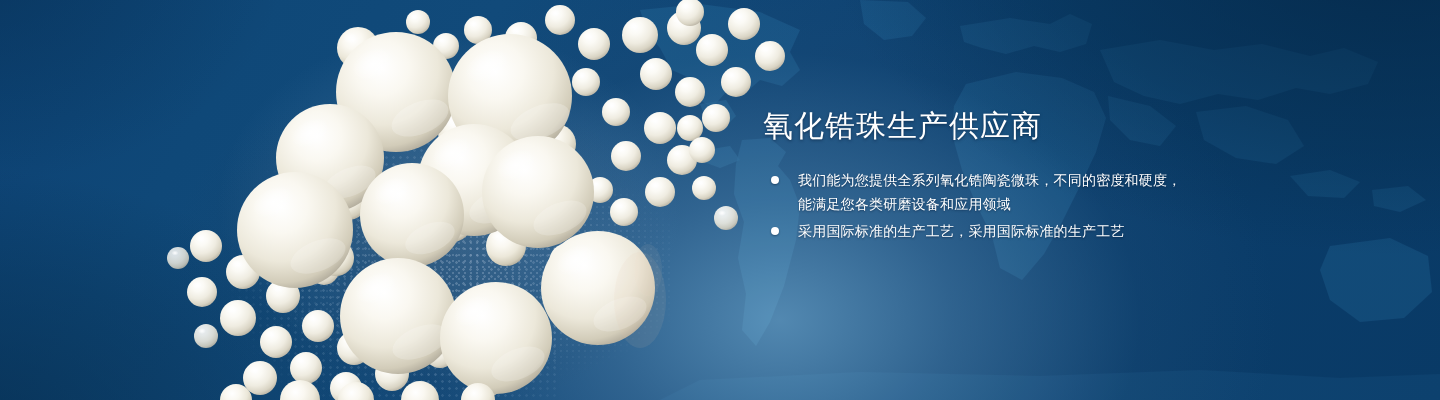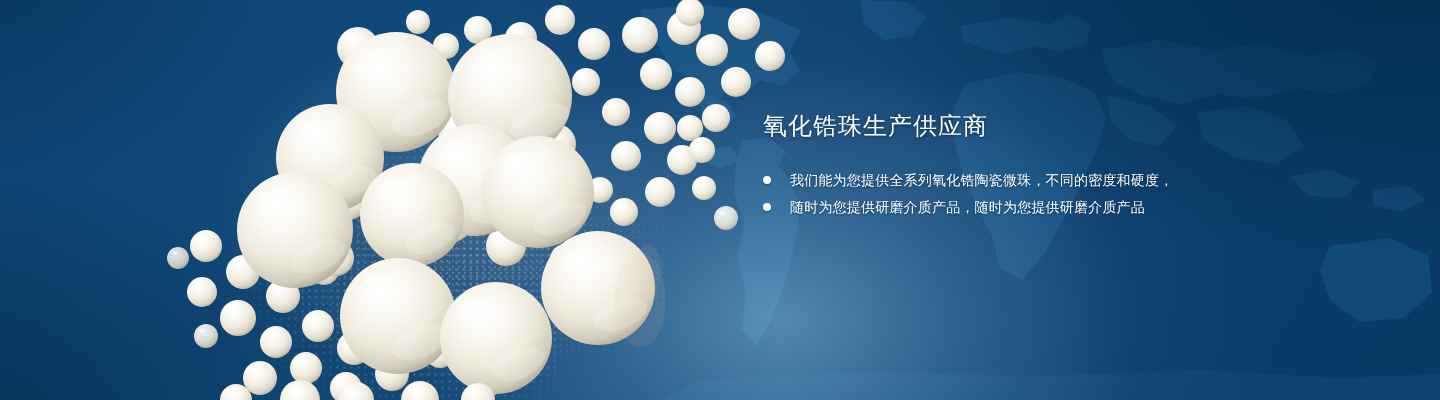--- a/index.html
+++ b/index.html
@@ -121,31 +121,31 @@
 
   
   .text-block {
     position: absolute;
     left: 763px;
     top: 106px;
     width: 560px;
   }
   .headline {
     color: #ffffff;
-    font-size: 24px;
+    font-size: 30px;
     font-weight: 400;
     letter-spacing: 1px;
     line-height: 40px;
     margin: 0 0 22px 0;
     text-shadow: 0 1px 3px rgba(0,20,45,0.55);
     white-space: nowrap;
   }
   .bullets {
     list-style: none;
-    margin: 0;
+    margin: 8px;
     padding: 0;
   }
   .bullet-item {
     position: relative;
     padding-left: 27px;
     color: #ffffff;
     font-size: 14px;
     line-height: 24px;
     margin-bottom: 3px;
     text-shadow: 0 1px 2px rgba(0,20,45,0.5);
@@ -514,24 +514,25 @@
 
   <div class="text-block">
 
     <h1 class="headline">氧化锆珠生产供应商</h1>
 
     <ul class="bullets">
 
       <li class="bullet-item">
         <span class="dot"></span>
         <span class="bullet-line">我们能为您提供全系列氧化锆陶瓷微珠，不同的密度和硬度，</span>
+        <span class="bullet-line">能满足您各类研磨设备和应用领域</span>
       </li>
 
 
       <li class="bullet-item">
         <span class="dot"></span>
-        <span class="bullet-line">随时为您提供研磨介质产品，随时为您提供研磨介质产品</span>
+        <span class="bullet-line">采用国际标准的生产工艺，采用国际标准的生产工艺</span>
       </li>
 
     </ul>
   </div>
 
 </div>
 
 </body></html>

